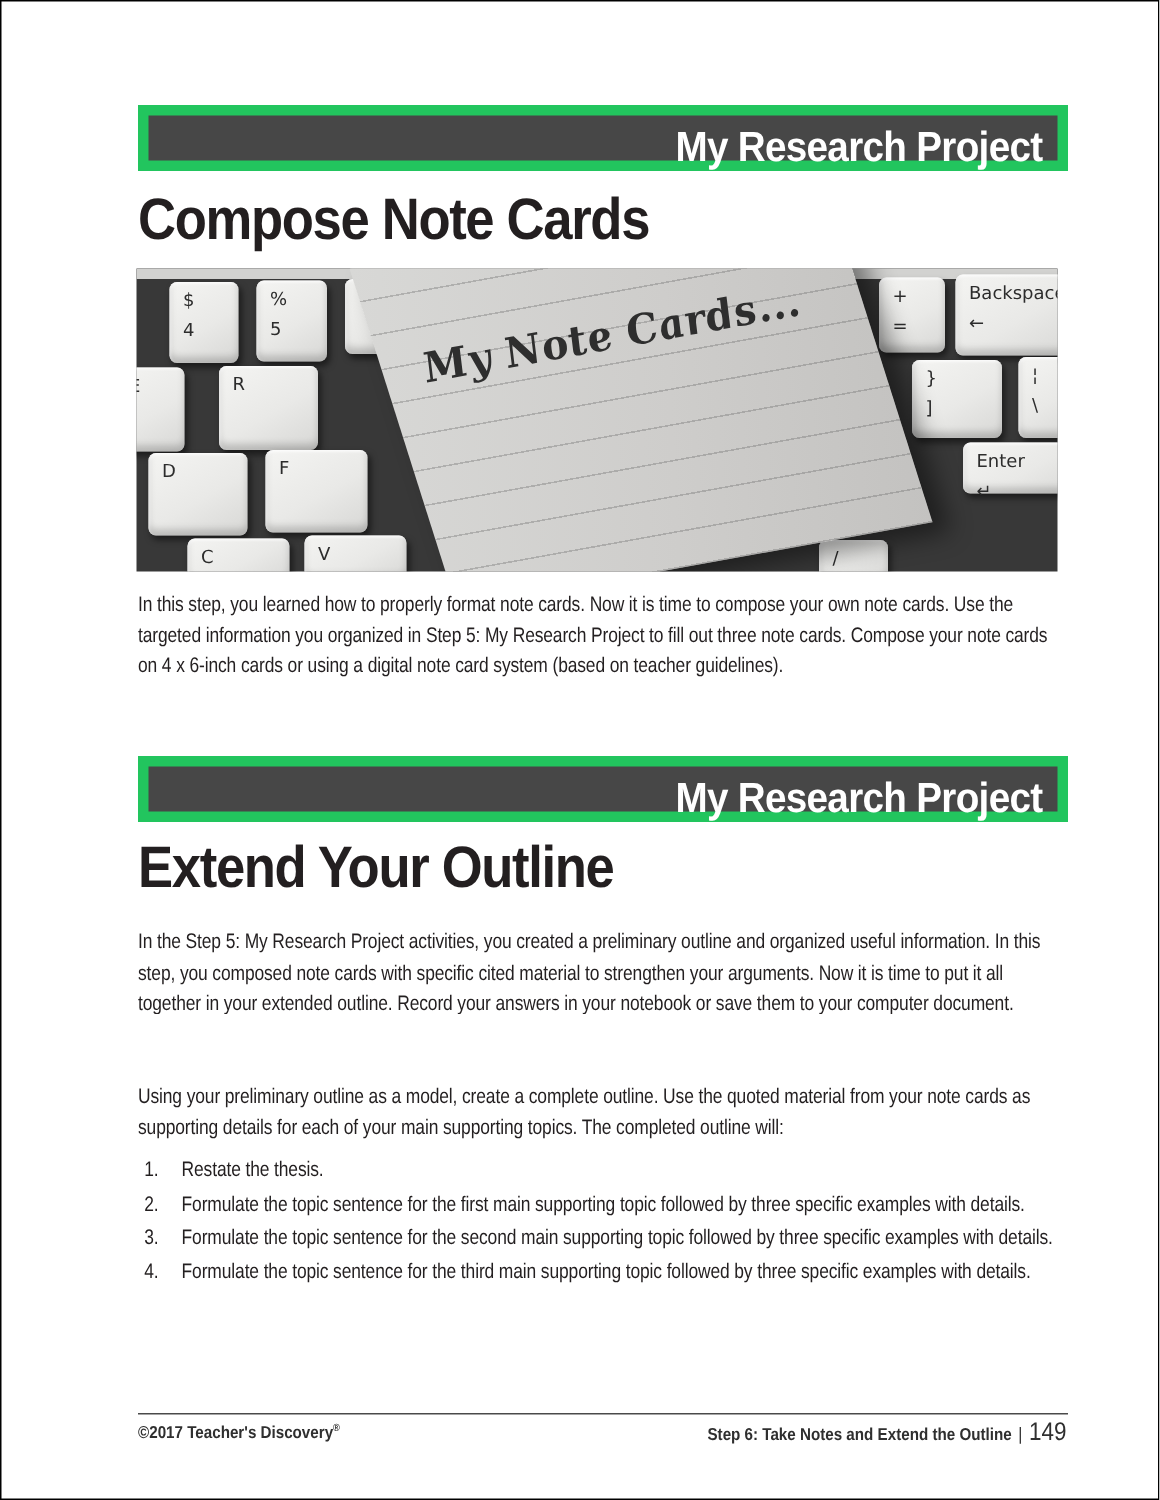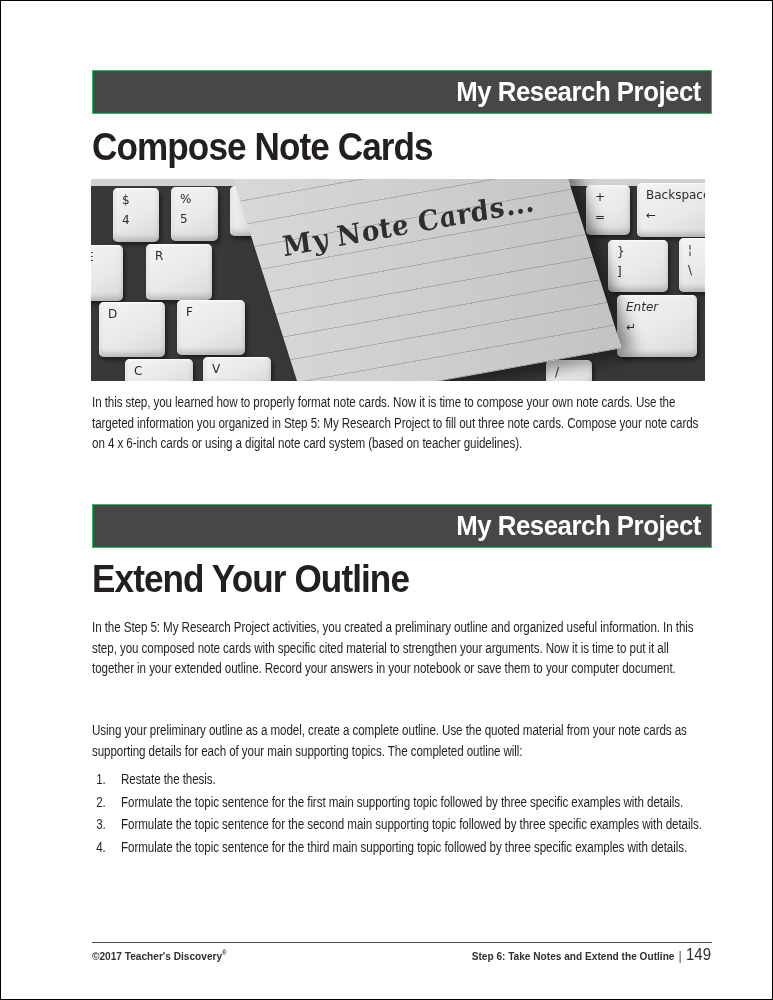--- a/index.html
+++ b/index.html
@@ -4,21 +4,21 @@
 <style>
   html,body{margin:0;padding:0;background:#fff;}
   .page{
     position:relative;width:773px;height:1000px;box-sizing:border-box;
     border:1px solid #000;background:#fff;overflow:hidden;
     font-family:"Liberation Sans",sans-serif;color:#231f20;
   }
   
   .banner{
     position:absolute;left:91px;width:620px;height:44px;box-sizing:border-box;
-    background:#474747;border:1px solid #22c55e;
+    background:#474747;border:7px solid #22c55e;
   }
   .banner-label{
     position:absolute;right:10px;top:0;line-height:42px;
     color:#fff;font-weight:bold;font-size:28px;letter-spacing:-0.5px;
     transform:scaleX(0.92);transform-origin:100% 50%;white-space:nowrap;
   }
   .big-title{
     position:absolute;left:91px;font-weight:bold;font-size:39px;color:#231f20;
     letter-spacing:-1px;transform:scaleX(0.9);transform-origin:0 0;white-space:nowrap;
   }
@@ -135,21 +135,21 @@
         <span class="kl">←</span>
       </div>
     <div class="key" style="left:517px;top:61px;width:60px;height:52px;">
         <span class="kl">}</span>
         <span class="kl">]</span>
       </div>
     <div class="key" style="left:588px;top:59px;width:40px;height:54px;">
         <span class="kl">¦</span>
         <span class="kl">\</span>
       </div>
-    <div class="key" style="left:526px;top:116px;width:80px;height:62px;font-style:italic;">
+    <div class="key" style="left:551px;top:116px;width:80px;height:34px;">
         <span class="kl">Enter</span>
         <span class="kl">↵</span>
       </div>
     <div class="key" style="left:455px;top:181px;width:46px;height:28px;">
         <span class="kl">/</span>
       </div>
 
     <div class="notecard">
       <div class="notecard-text">My Note Cards...</div>
     </div>

